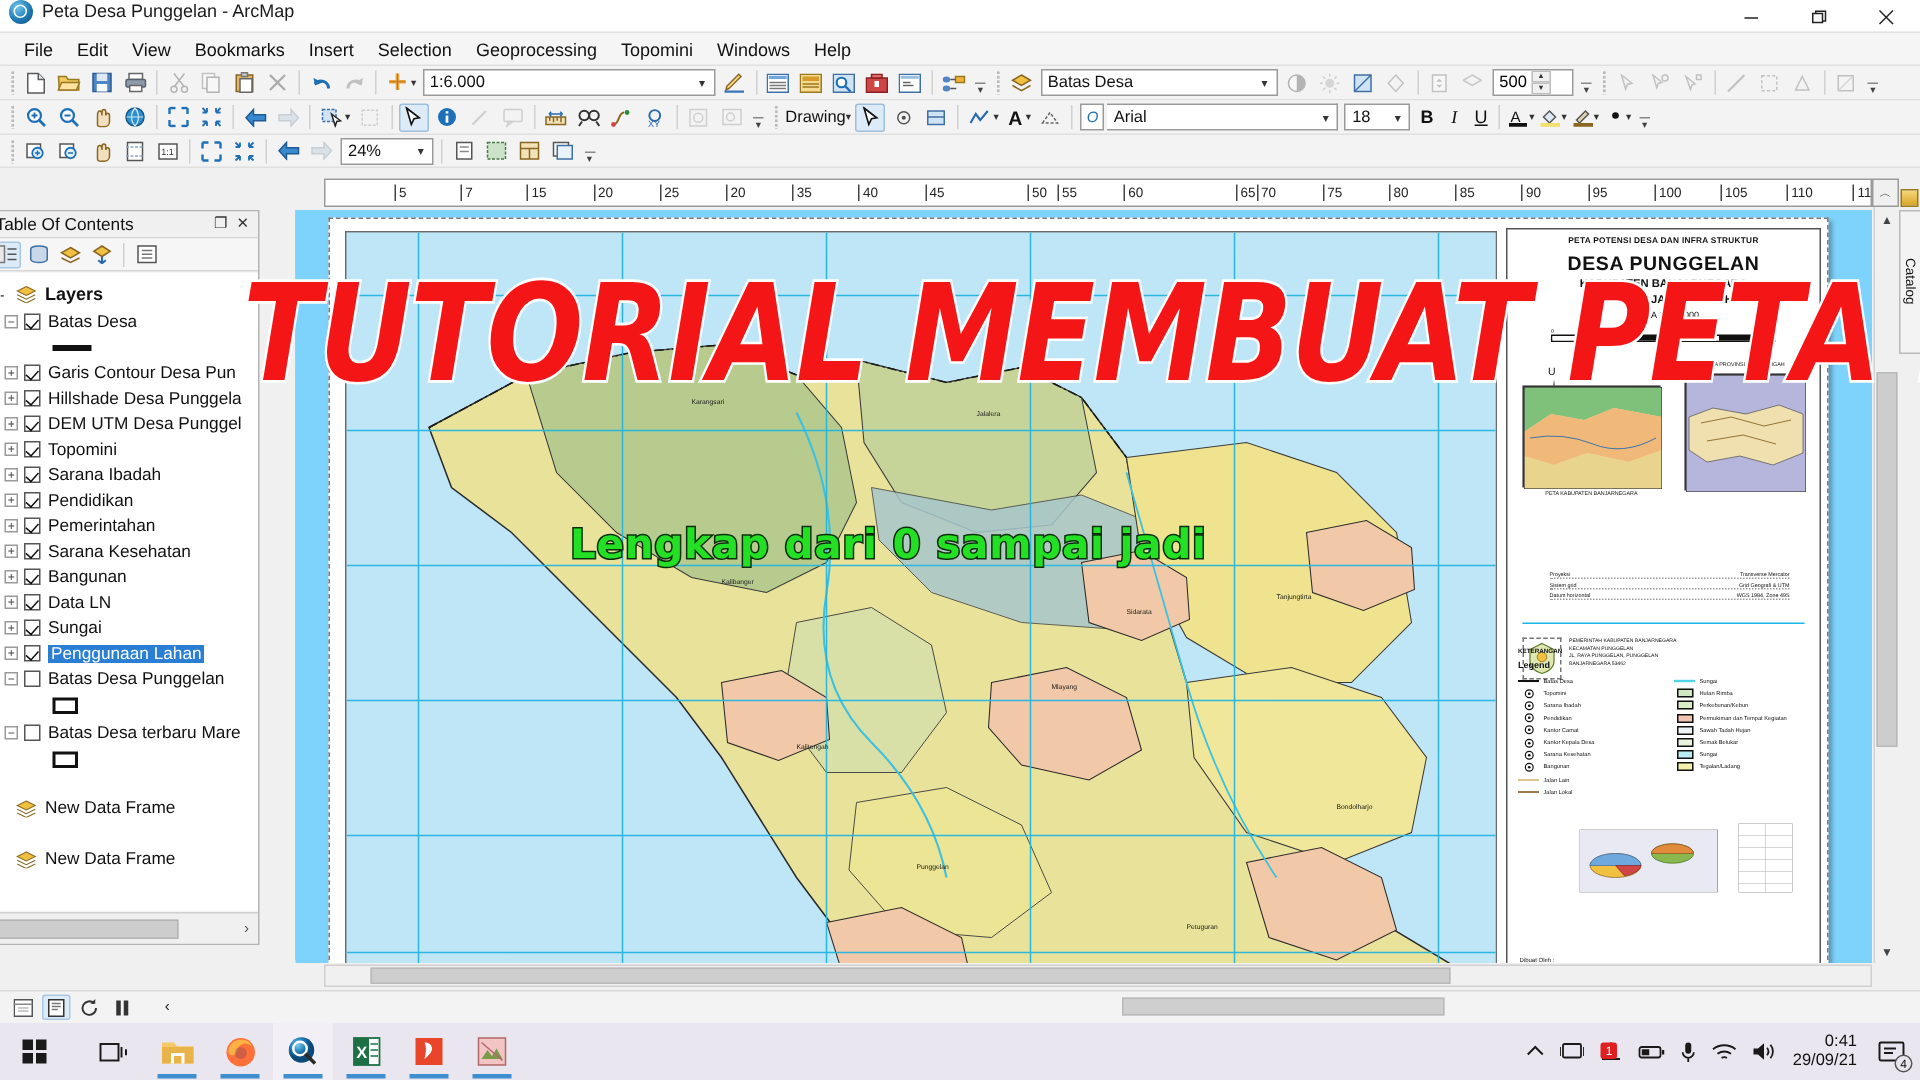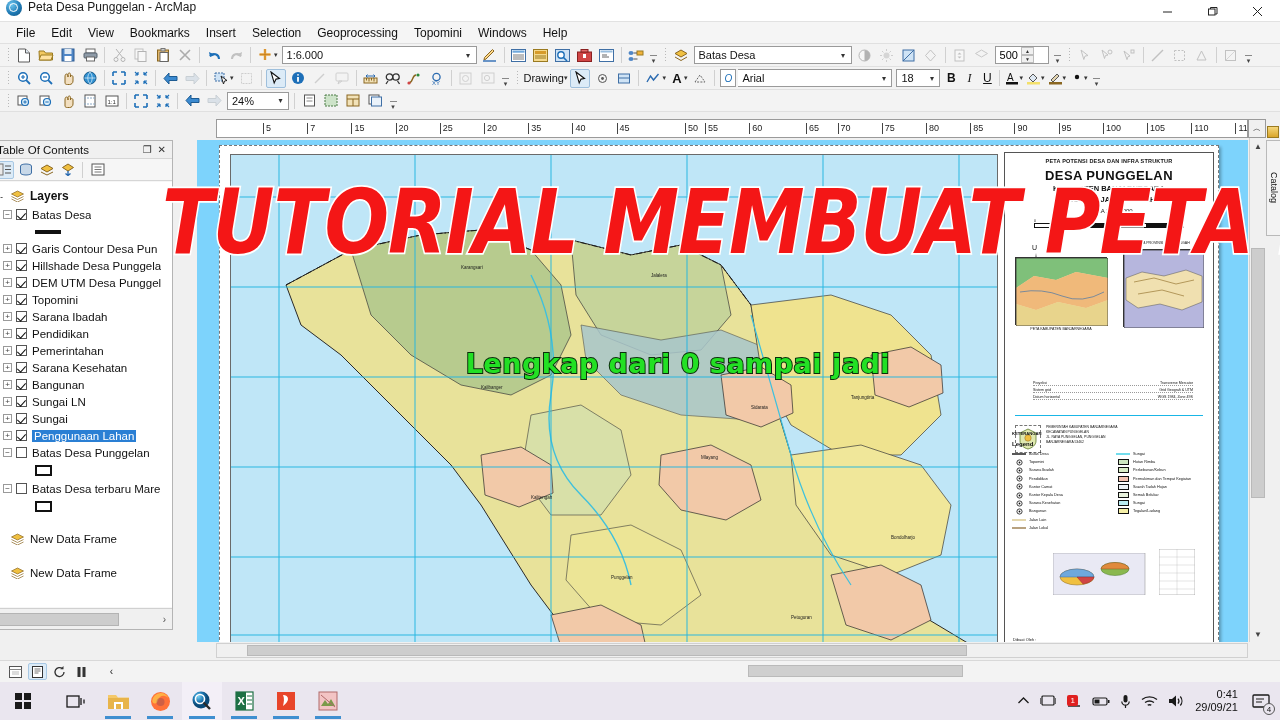--- a/index.html
+++ b/index.html
@@ -237,21 +237,21 @@
     font-size: 76px; font-weight: bold; font-style: italic; color: #f41616;
     -webkit-text-stroke: 3px #ffffff; paint-order: stroke fill;
     letter-spacing: -1px; line-height: 86px; white-space: nowrap;
     text-align: center; transform: scaleY(1.18); transform-origin: center top;
   }
   .overlay-sub {
     position: absolute; left: 380px; top: 348px; width: 510px;
     font-family: "DejaVu Sans", sans-serif;
     font-size: 27px; font-weight: bold; color: #23e024;
     -webkit-text-stroke: 2px #0a2d0a; paint-order: stroke fill;
-    text-align: right; white-space: nowrap; letter-spacing: .5px;
+    text-align: left; white-space: nowrap; letter-spacing: .5px;
   }
 
   
   .vscroll {
     position: absolute; right: 14px; top: 138px; width: 17px; bottom: 78px;
     background: #f0f0f0; border-left: 1px solid #d2d2d2;
   }
   .vscroll .sb-arrow {
     height: 16px; display:flex;align-items:center;justify-content:center;font-size:8px;color:#444;
   }
@@ -915,21 +915,21 @@
       <div class="tick" style="left: 134.4px;">15</div>
       <div class="tick" style="left: 178.6px;">20</div>
       <div class="tick" style="left: 222.8px;">25</div>
       <div class="tick" style="left: 267px;">20</div>
       <div class="tick" style="left: 311.2px;">35</div>
       <div class="tick" style="left: 355.4px;">40</div>
       <div class="tick" style="left: 399.6px;">45</div>
       <div class="tick" style="left: 468px;">50</div>
       <div class="tick" style="left: 488px;">55</div>
       <div class="tick" style="left: 532.2px;">60</div>
-      <div class="tick" style="left: 589px;">65</div>
+      <div class="tick" style="left: 607px;">65</div>
       <div class="tick" style="left: 620.6px;">70</div>
       <div class="tick" style="left: 664.8px;">75</div>
       <div class="tick" style="left: 709px;">80</div>
       <div class="tick" style="left: 753.2px;">85</div>
       <div class="tick" style="left: 797.4px;">90</div>
       <div class="tick" style="left: 841.6px;">95</div>
       <div class="tick" style="left: 886px;">100</div>
       <div class="tick" style="left: 930px;">105</div>
       <div class="tick" style="left: 974.2px;">110</div>
       <div class="tick" style="left: 1018.4px;">115</div>
@@ -1064,21 +1064,21 @@
           <span class="lname ">Sarana Kesehatan</span>
         </div>
         <div class="row" style="padding-left: 14px;">
           <span class="expander">+</span>
           <span class="cbx on"></span>
           <span class="lname ">Bangunan</span>
         </div>
         <div class="row" style="padding-left: 14px;">
           <span class="expander">+</span>
           <span class="cbx on"></span>
-          <span class="lname ">Sungai LN</span>
+          <span class="lname ">Data LN</span>
         </div>
         <div class="row" style="padding-left: 14px;">
           <span class="expander">+</span>
           <span class="cbx on"></span>
           <span class="lname ">Sungai</span>
         </div>
         <div class="row" style="padding-left: 14px;">
           <span class="expander">+</span>
           <span class="cbx on"></span>
           <span class="lname sel">Penggunaan Lahan</span>

